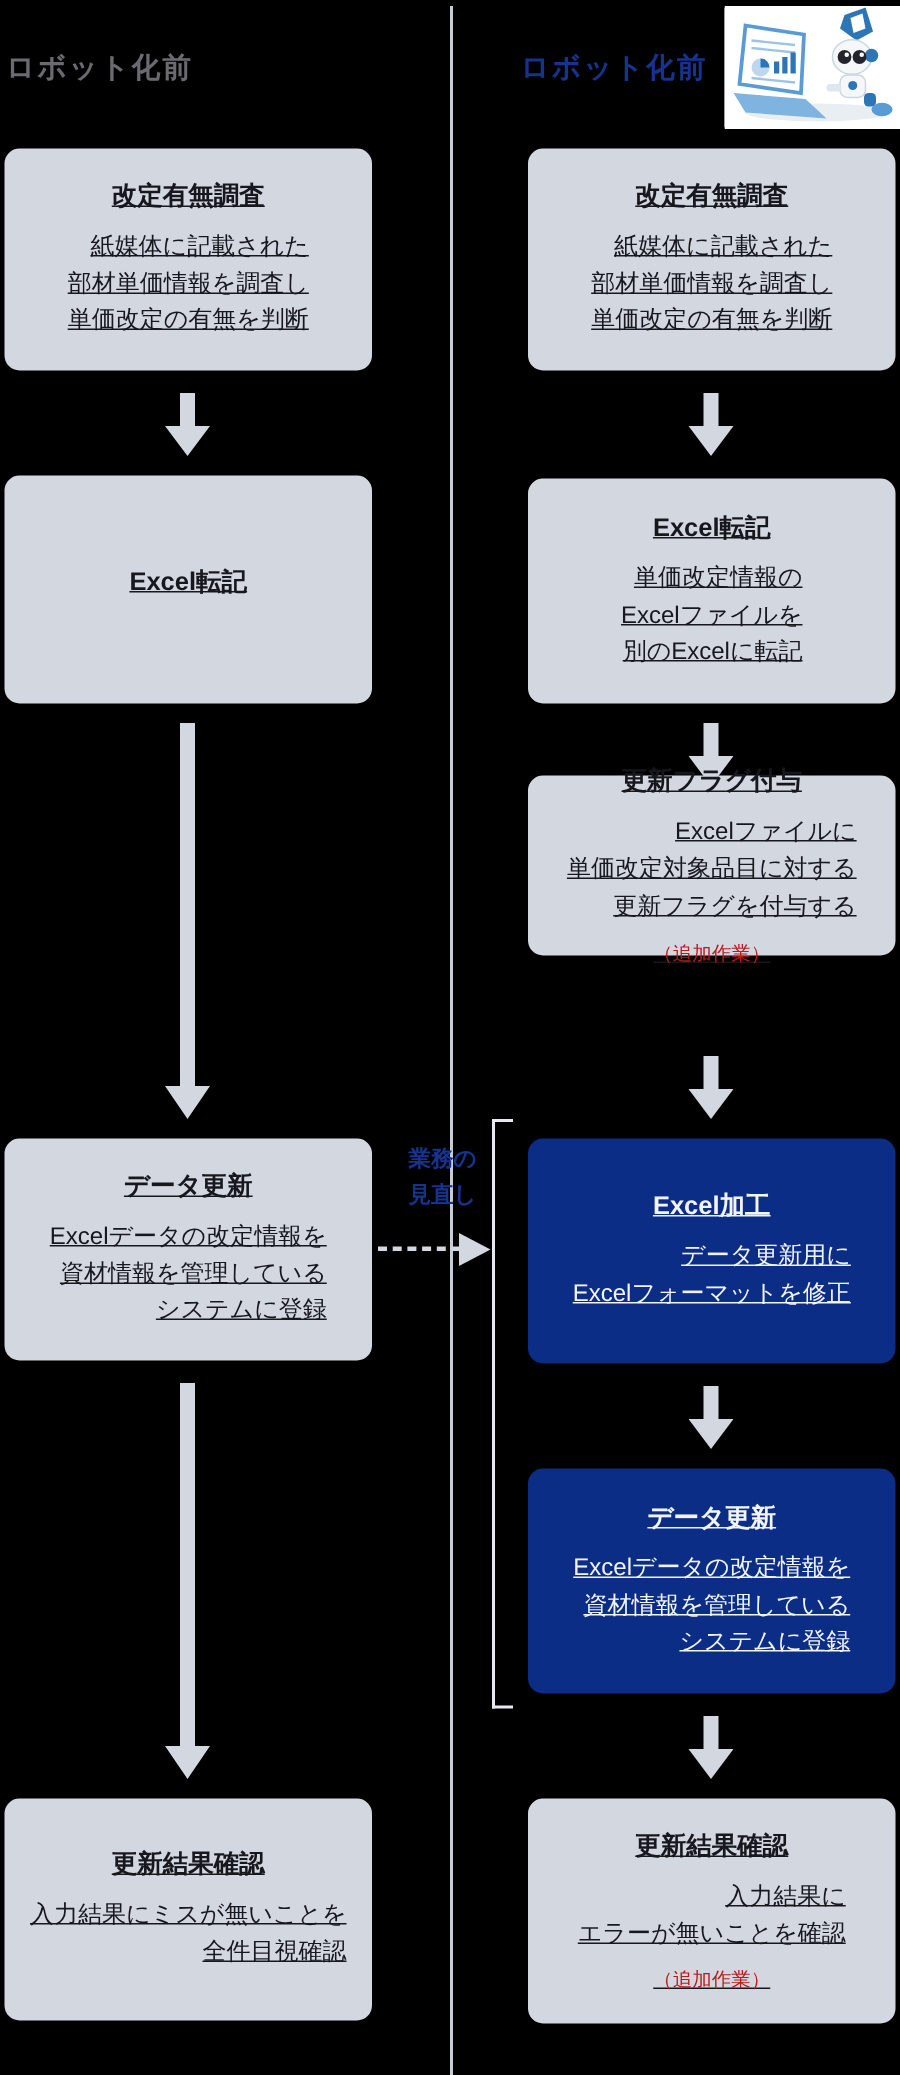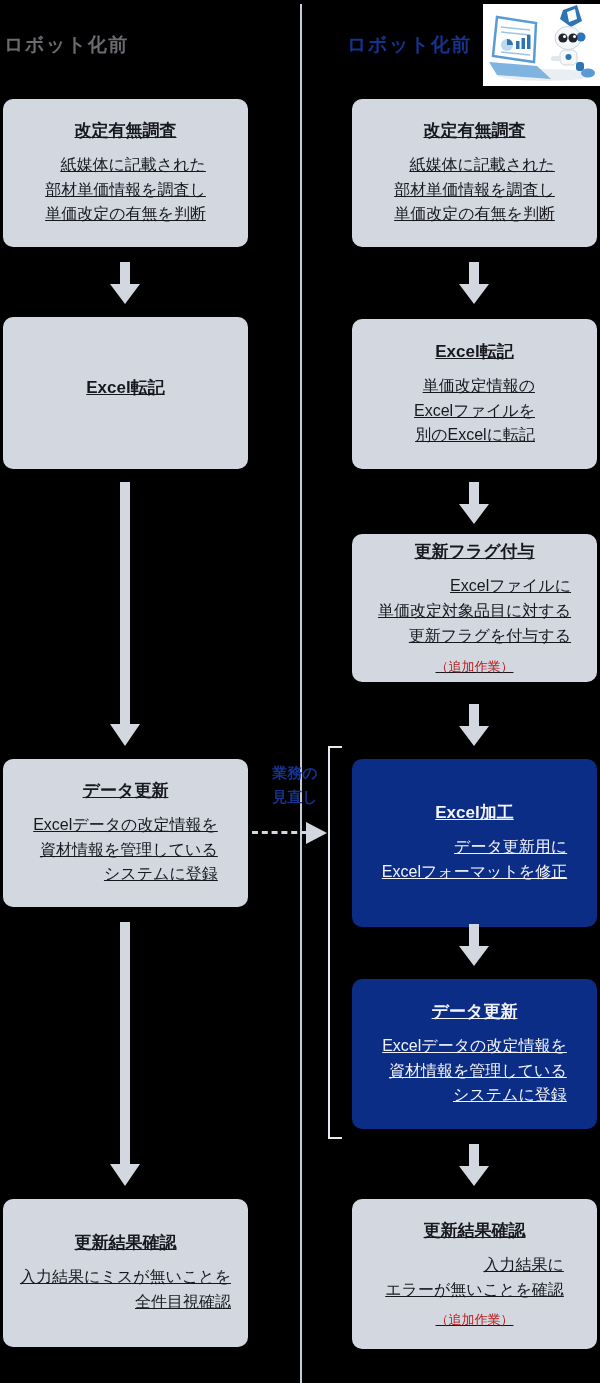--- a/index.html
+++ b/index.html
@@ -161,35 +161,35 @@
 Excelファイルを
 別のExcelに転記</div>
     </div>
 
     <div class="arrow" style="left:459px;top:478px">
       <svg width="30" height="42" viewBox="0 0 30 42">
           <polygon points="10,0 20,0 20,22 30,22 15,42 0,22 10,22"></polygon>
         </svg>
     </div>
 
-    <div class="box" style="top:530px;height:148px">
+    <div class="box" style="top:513px;height:120px">
       <div class="box-title">更新フラグ付与</div>
       <div class="box-body">Excelファイルに
 単価改定対象品目に対する
 更新フラグを付与する</div>
       <div class="box-note">（追加作業）</div>
     </div>
 
     <div class="arrow" style="left:459px;top:700px">
       <svg width="30" height="42" viewBox="0 0 30 42">
           <polygon points="10,0 20,0 20,22 30,22 15,42 0,22 10,22"></polygon>
         </svg>
     </div>
 
-    <div class="box navy" style="top:755px;height:168px">
+    <div class="box navy" style="top:755px;height:150px">
       <div class="box-title">Excel加工</div>
       <div class="box-body">データ更新用に
 Excelフォーマットを修正</div>
     </div>
 
     <div class="arrow" style="left:459px;top:920px">
       <svg width="30" height="42" viewBox="0 0 30 42">
           <polygon points="10,0 20,0 20,22 30,22 15,42 0,22 10,22"></polygon>
         </svg>
     </div>

